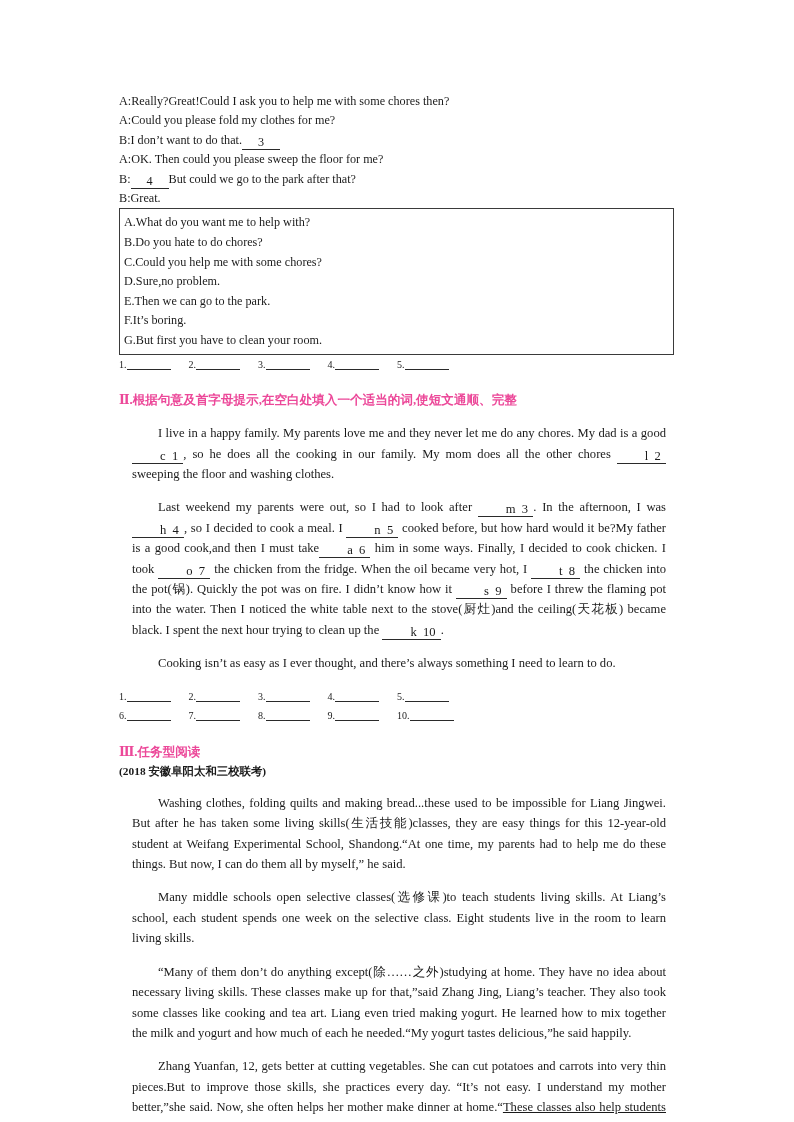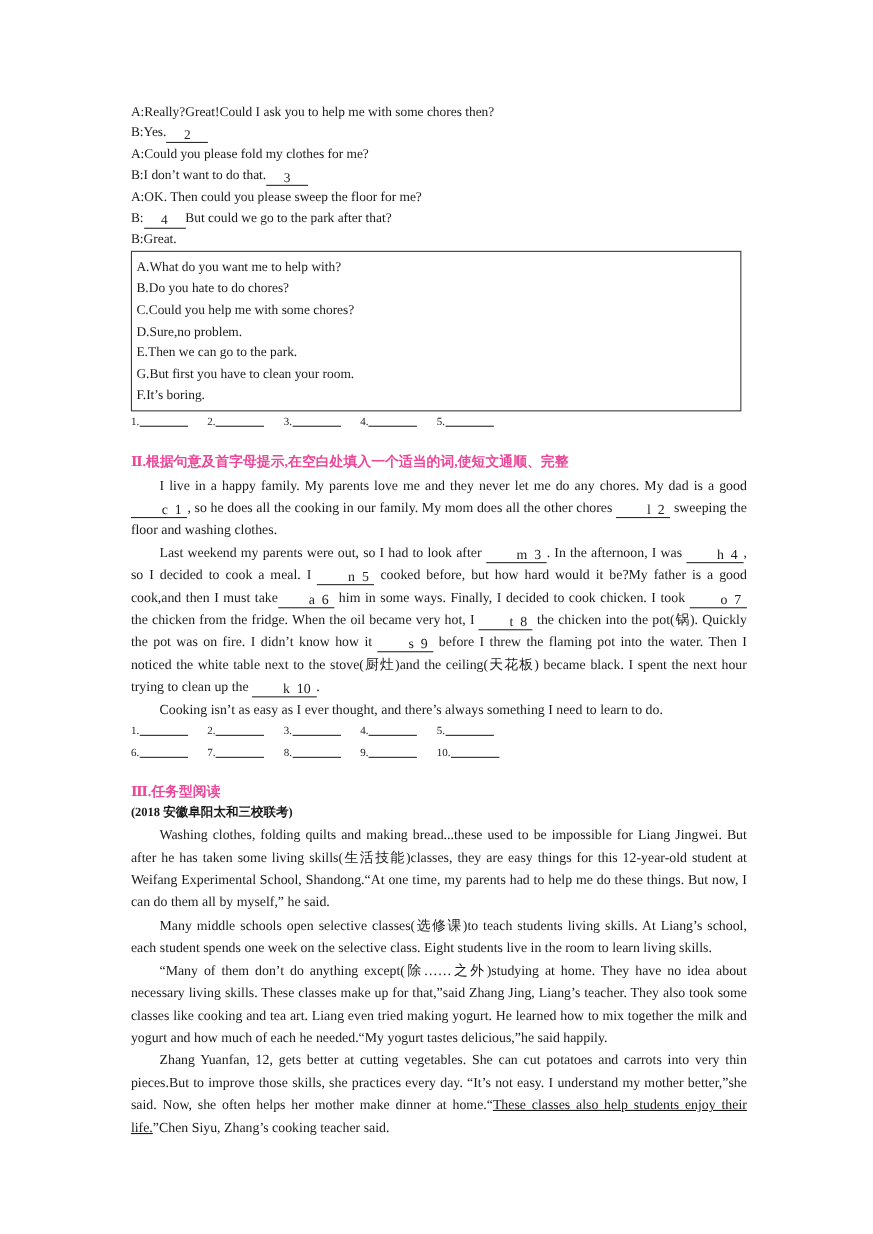--- a/index.html
+++ b/index.html
@@ -28,21 +28,21 @@
   .line {
     font-size: 12.2px;
     line-height: 19.4px;
     white-space: nowrap;
   }
   .para {
     font-size: 12.6px;
     line-height: 20.4px;
     text-align: justify;
     text-justify: inter-word;
-    margin: 0;
+    margin: 13px;
     font-family: Liberation Serif, serif;
   }
   .para.indent {
     text-indent: 26px;
   }
   .optbox {
     border: 1px solid #3a3a3a;
     box-sizing: border-box;
     width: 555px;
     padding: 4px 0 3px 4px;
@@ -100,23 +100,20 @@
 <body>
 
 <div class="page">
   <div class="content">
 
     <div>
       <div class="line">
         <span>A:</span><span>Really?Great!Could I ask you to help me with some chores then?</span>
       </div>
       <div class="line">
-        <span>B:</span><span>Yes.</span><span class="fill w1">2</span>
-      </div>
-      <div class="line">
         <span>A:</span><span>Could you please fold my clothes for me?</span>
       </div>
       <div class="line">
         <span>B:</span><span>I don’t want to do that.</span><span class="fill w1">3</span>
       </div>
       <div class="line">
         <span>A:</span><span>OK. Then could you please sweep the floor for me?</span>
       </div>
       <div class="line">
         <span>B:</span><span class="fill w1">4</span><span>But could we go to the park after that?</span>
@@ -125,22 +122,22 @@
         <span>B:</span><span>Great.</span>
       </div>
     </div>
 
     <div class="optbox">
       <div class="line">A.What do you want me to help with?</div>
       <div class="line">B.Do you hate to do chores?</div>
       <div class="line">C.Could you help me with some chores?</div>
       <div class="line">D.Sure,no problem.</div>
       <div class="line">E.Then we can go to the park.</div>
+      <div class="line">F.It’s boring.</div>
       <div class="line">G.But first you have to clean your room.</div>
-      <div class="line">F.It’s boring.</div>
     </div>
 
     <div class="blanks-row">
       <span class="bl"><span>1.</span><span class="blank-line"></span></span><span class="bl"><span>2.</span><span class="blank-line"></span></span><span class="bl"><span>3.</span><span class="blank-line"></span></span><span class="bl"><span>4.</span><span class="blank-line"></span></span><span class="bl"><span>5.</span><span class="blank-line"></span></span>
     </div>
 
     <div class="sec-head">Ⅱ.根据句意及首字母提示,在空白处填入一个适当的词,使短文通顺、完整</div>
 
     <p class="para indent"><span>I live in a happy family. My parents love me and they never let me do any chores. My dad is a good </span><span class="fill w2"><span>c</span>&nbsp;&nbsp;<span>1</span>&nbsp;</span><span>, so he does all the cooking in our family. My mom does all the other chores </span><span class="fill w2"><span>l</span>&nbsp;&nbsp;<span>2</span>&nbsp;</span><span> sweeping the floor and washing clothes.</span></p>
 

